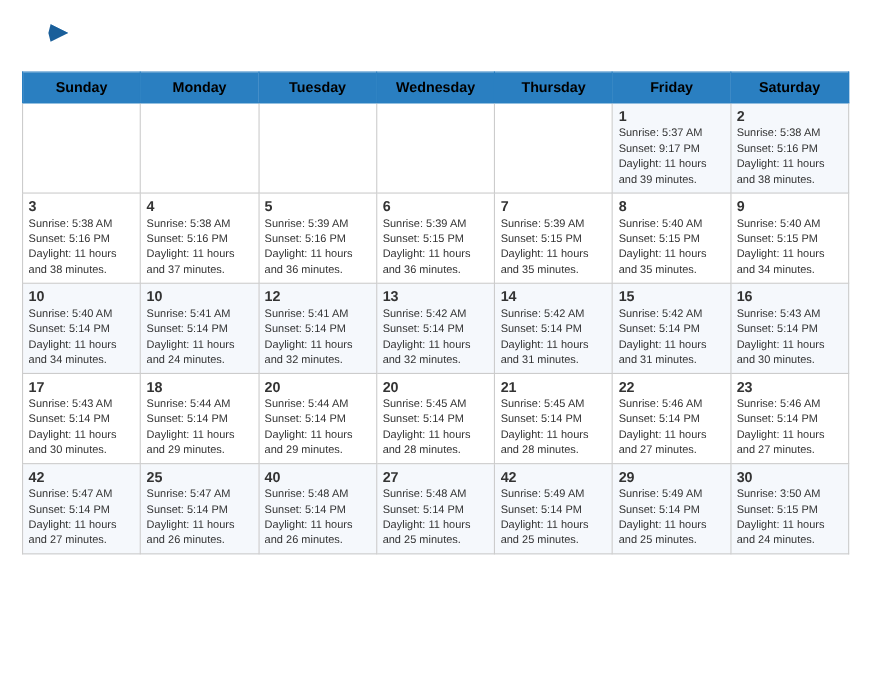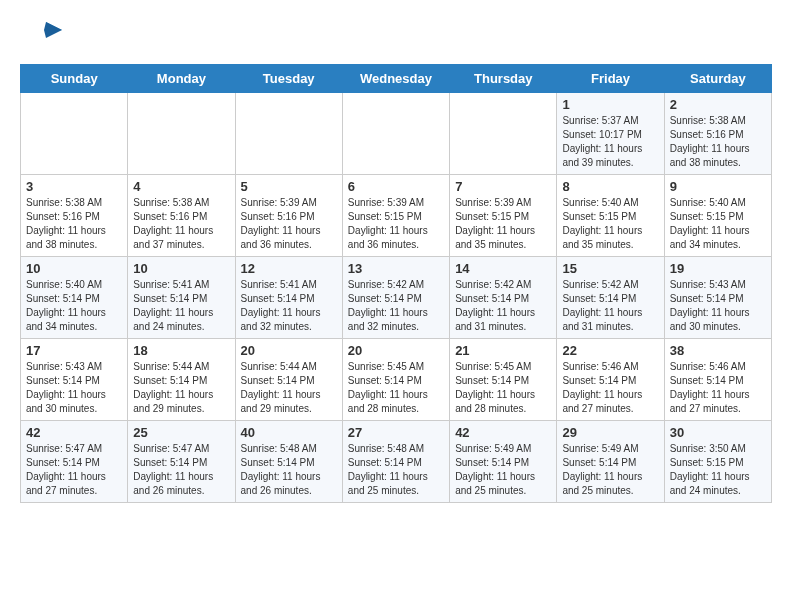--- a/index.html
+++ b/index.html
@@ -6,21 +6,21 @@
     body { font-family: Arial, sans-serif; background: #fff; width: 792px; min-height: 612px; }
     .page { width: 792px; padding: 16px 20px 12px; }
     .header { display: flex; justify-content: space-between; align-items: flex-start; margin-bottom: 6px; }
     .logo { display: flex; flex-direction: column; align-items: flex-start; }
     .title-block { text-align: right; }
     .month-title { font-size: 38px; font-weight: bold; color: #333; line-height: 1.1; }
     .location { font-size: 15px; color: #333; text-align: center; margin-bottom: 8px; }
     table { width: 100%; border-collapse: collapse; }
     thead tr th {
       background: #2a7fc1;
-      color: #ffffff;
+      color: #000000;
       font-size: 13px;
       font-weight: bold;
       padding: 6px 4px;
       text-align: center;
       border: 1px solid #2a7fc1;
     }
     tbody tr td {
       border: 1px solid #ccc;
       vertical-align: top;
       width: 14.28%;
@@ -76,21 +76,21 @@
     <tbody id="calendar-body">
         <tr>
           <td class="empty"></td>
           <td class="empty"></td>
           <td class="empty"></td>
           <td class="empty"></td>
           <td class="empty"></td>
           <td>
             <span class="day-num">1</span>
             <div class="day-info">Sunrise: 5:37 AM</div>
-            <div class="day-info">Sunset: 10:17 PM</div>
+            <div class="day-info">Sunset: 9:17 PM</div>
             <div class="day-info">Daylight: 11 hours and 39 minutes.</div>
           </td>
           <td>
             <span class="day-num">2</span>
             <div class="day-info">Sunrise: 5:38 AM</div>
             <div class="day-info">Sunset: 5:16 PM</div>
             <div class="day-info">Daylight: 11 hours and 38 minutes.</div>
           </td>
         </tr>
         <tr>
@@ -168,21 +168,21 @@
             <div class="day-info">Sunset: 5:14 PM</div>
             <div class="day-info">Daylight: 11 hours and 31 minutes.</div>
           </td>
           <td>
             <span class="day-num">15</span>
             <div class="day-info">Sunrise: 5:42 AM</div>
             <div class="day-info">Sunset: 5:14 PM</div>
             <div class="day-info">Daylight: 11 hours and 31 minutes.</div>
           </td>
           <td>
-            <span class="day-num">19</span>
+            <span class="day-num">16</span>
             <div class="day-info">Sunrise: 5:43 AM</div>
             <div class="day-info">Sunset: 5:14 PM</div>
             <div class="day-info">Daylight: 11 hours and 30 minutes.</div>
           </td>
         </tr>
         <tr>
           <td>
             <span class="day-num">17</span>
             <div class="day-info">Sunrise: 5:43 AM</div>
             <div class="day-info">Sunset: 5:14 PM</div>
@@ -212,21 +212,21 @@
             <div class="day-info">Sunset: 5:14 PM</div>
             <div class="day-info">Daylight: 11 hours and 28 minutes.</div>
           </td>
           <td>
             <span class="day-num">22</span>
             <div class="day-info">Sunrise: 5:46 AM</div>
             <div class="day-info">Sunset: 5:14 PM</div>
             <div class="day-info">Daylight: 11 hours and 27 minutes.</div>
           </td>
           <td>
-            <span class="day-num">38</span>
+            <span class="day-num">23</span>
             <div class="day-info">Sunrise: 5:46 AM</div>
             <div class="day-info">Sunset: 5:14 PM</div>
             <div class="day-info">Daylight: 11 hours and 27 minutes.</div>
           </td>
         </tr>
         <tr>
           <td>
             <span class="day-num">42</span>
             <div class="day-info">Sunrise: 5:47 AM</div>
             <div class="day-info">Sunset: 5:14 PM</div>

